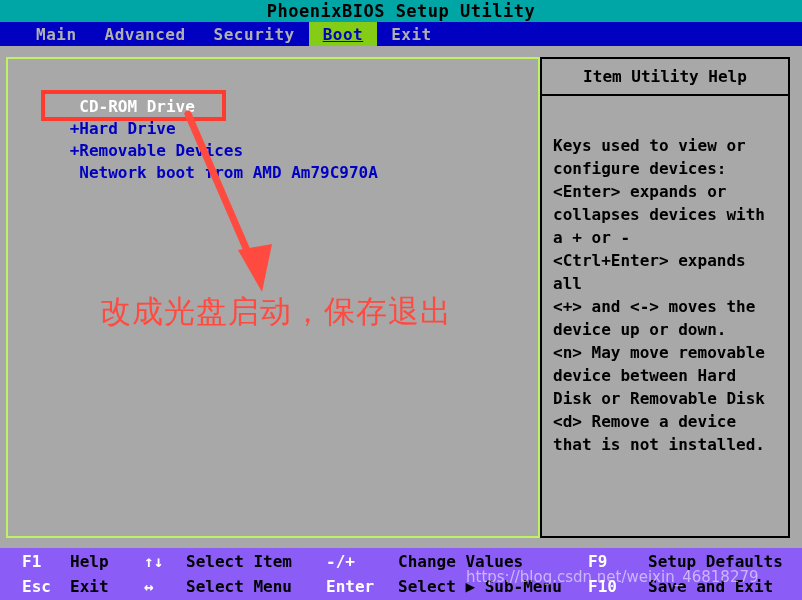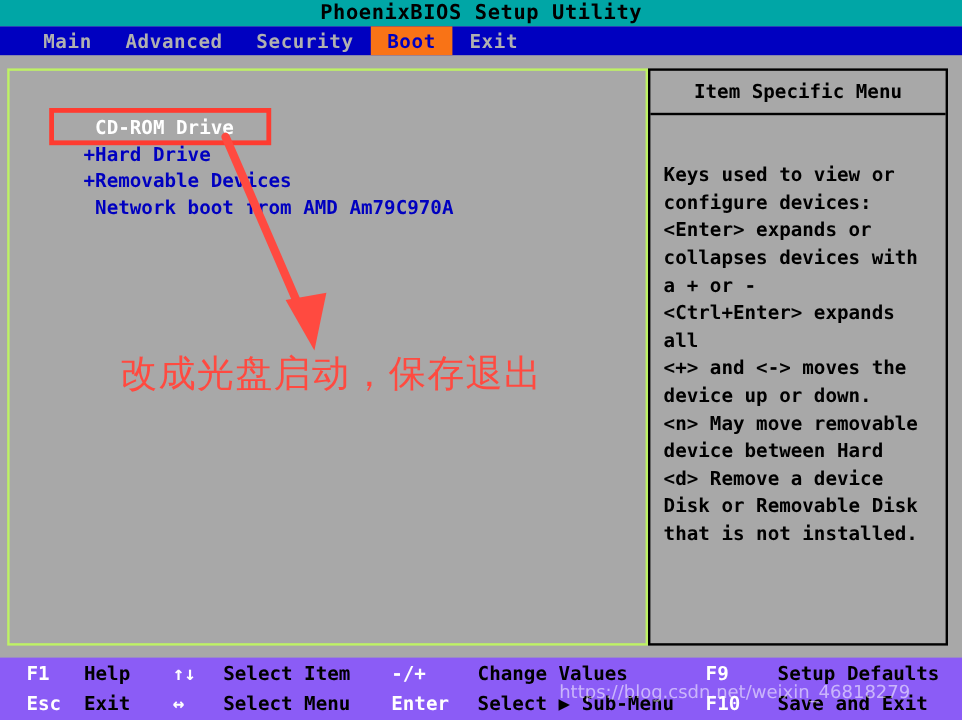--- a/index.html
+++ b/index.html
@@ -47,22 +47,23 @@
   .menu-tab {
     display: flex;
     align-items: center;
     justify-content: center;
     color: #b0b0b0;
     padding: 0 14px;
     white-space: pre;
     letter-spacing: 0.5px;
   }
   .menu-tab.active {
-    background: #f97316;
+    background: #84cc16;
     color: #0000c0;
+    text-decoration: underline;
   }
   .menu-spacer { width: 22px; }
 
   
   #left-panel {
     position: absolute;
     left: 6px; top: 57px;
     width: 534px; height: 481px;
     border: 2px solid #bef264;
     box-sizing: border-box;
@@ -207,35 +208,35 @@
   <div id="left-panel">
     <div id="boot-list">
       <div class="boot-item selected">  CD-ROM Drive</div>
       <div class="boot-item"> +Hard Drive</div>
       <div class="boot-item"> +Removable Devices</div>
       <div class="boot-item">  Network boot from AMD Am79C970A</div>
     </div>
   </div>
 
   <div id="right-panel">
-    <div id="help-title">Item Specific Menu</div>
+    <div id="help-title">Item Utility Help</div>
     <div id="help-body">
       <div class="help-line">Keys used to view or</div>
       <div class="help-line">configure devices:</div>
       <div class="help-line">&lt;Enter&gt; expands or</div>
       <div class="help-line">collapses devices with</div>
       <div class="help-line">a + or -</div>
       <div class="help-line">&lt;Ctrl+Enter&gt; expands</div>
       <div class="help-line">all</div>
       <div class="help-line">&lt;+&gt; and &lt;-&gt; moves the</div>
       <div class="help-line">device up or down.</div>
       <div class="help-line">&lt;n&gt; May move removable</div>
       <div class="help-line">device between Hard</div>
+      <div class="help-line">Disk or Removable Disk</div>
       <div class="help-line">&lt;d&gt; Remove a device</div>
-      <div class="help-line">Disk or Removable Disk</div>
       <div class="help-line">that is not installed.</div>
     </div>
   </div>
 
   <div id="anno-box"></div>
 
   <svg id="anno-arrow" viewBox="0 0 120 190">
     <line x1="8" y1="4" x2="72" y2="152" stroke="#ff4a40" stroke-width="7" stroke-linecap="round"></line>
     <polygon points="82,182 58,140 92,134" fill="#ff4a40"></polygon>
   </svg>

